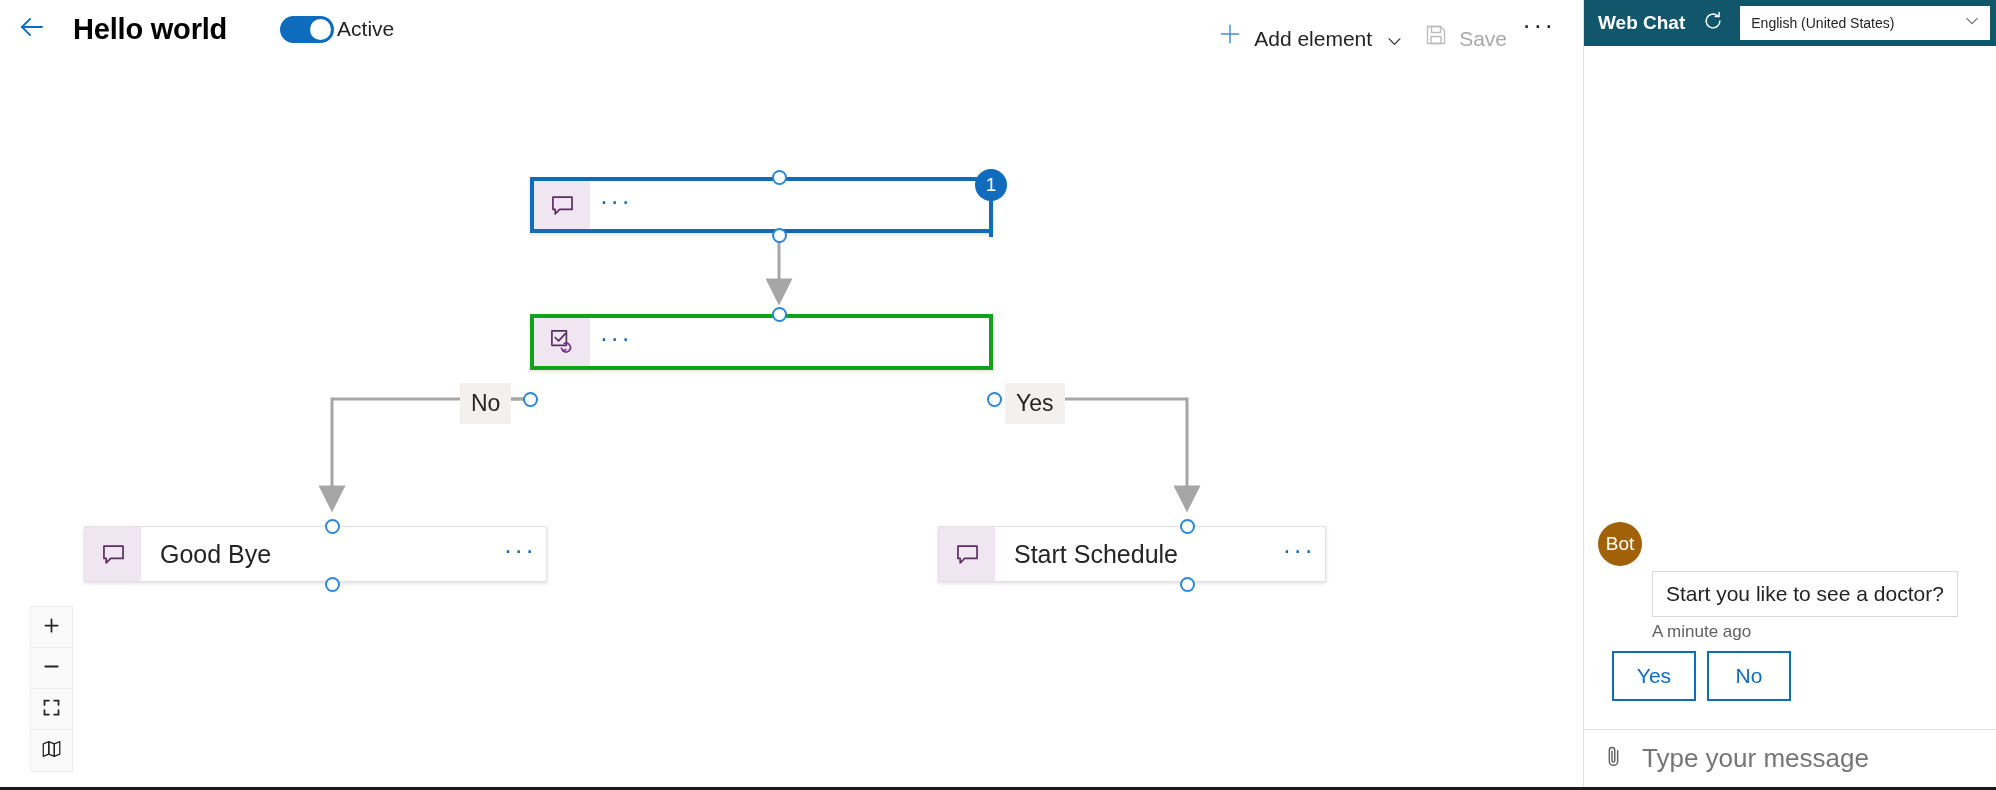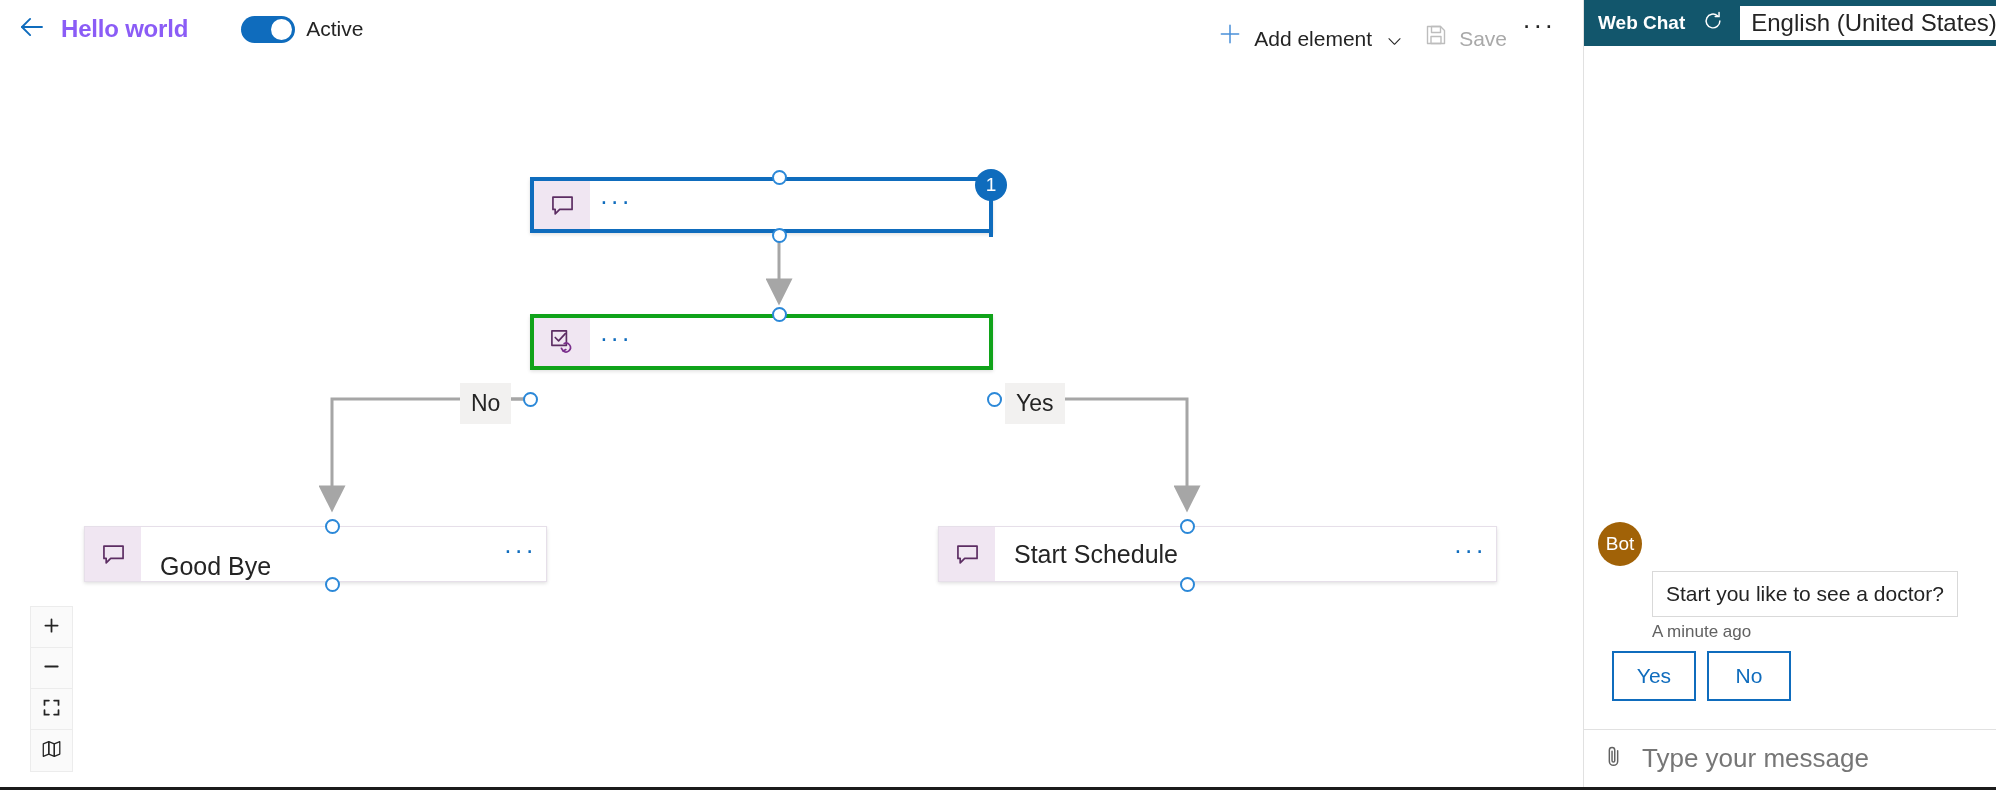--- a/index.html
+++ b/index.html
@@ -36,24 +36,24 @@
   .back-btn {
     width: 44px; height: 44px;
     margin-left: 10px;
     display: flex; align-items: center; justify-content: center;
     cursor: pointer;
     background: transparent;
     border: none;
   }
 
   .topic-title {
-    font-size: 24px;
+    font-size: 29px;
     font-weight: 700;
-    color: #8b5cf6;
-    margin-left: 7px;
+    color: #000000;
+    margin-left: 19px;
     letter-spacing: -0.2px;
     white-space: nowrap;
   }
 
   .toggle-wrap {
     display: flex;
     align-items: center;
     margin-left: 53px;
   }
   .toggle-track {
@@ -65,21 +65,21 @@
     flex: none;
   }
   .toggle-knob {
     position: absolute;
     top: 3px; right: 3px;
     width: 21px; height: 21px;
     border-radius: 50%;
     background: #ffffff;
   }
   .toggle-label {
-    margin-left: 11px;
+    margin-left: 3px;
     font-size: 21px;
     color: #242424;
     white-space: nowrap;
   }
 
   .topbar-right {
     margin-left: auto;
     display: flex;
     align-items: center;
     padding-right: 22px;
@@ -284,21 +284,21 @@
     flex: 1;
     height: 34px;
     background: #ffffff;
     border: 1px solid #ffffff;
     display: flex;
     align-items: center;
     padding: 0 8px 0 10px;
     cursor: pointer;
   }
   .lang-value {
-    font-size: 24px;
+    font-size: 14px;
     color: #242424;
     flex: 1;
     white-space: nowrap;
   }
 
   #chat-body {
     flex: 1;
     position: relative;
     overflow: hidden;
     background: #ffffff;
@@ -486,33 +486,33 @@
           <path d="M13.5 20.5a4 4 0 1 0 1-6.7" stroke="#7a2e8c"></path>
           <path d="M12 18.2l1.6 2.4 2.4-1.3" stroke="#7a2e8c"></path>
         </svg>
       </div>
       <div class="node-menu">···</div>
     </div>
     <div class="port" style="left:772px; top:249px;"></div>
     <div class="port" style="left:523px; top:334px;"></div>
     <div class="port" style="left:987px; top:334px;"></div>
 
-    <div class="node plain" style="left:84px; top:468px; width:463px; height:56px;align-items:flex-end;">
+    <div class="node plain" style="left:84px; top:468px; width:463px; height:56px;">
       <div class="icon-cell">
         <svg width="27" height="27" viewBox="0 0 24 24" fill="none" stroke="#5c2d63" stroke-width="1.5" stroke-linejoin="round">
           <path d="M3.5 4.5h17v11h-11l-4 4v-4h-2z"></path>
         </svg>
       </div>
       <div class="node-title">Good Bye</div>
       <div class="node-menu">···</div>
     </div>
     <div class="port" style="left:325px; top:461px;"></div>
     <div class="port" style="left:325px; top:519px;"></div>
 
-    <div class="node plain" style="left:938px; top:468px; width:559px; height:56px;">
+    <div class="node plain" style="left:938px; top:468px; width:388px; height:56px;">
       <div class="icon-cell">
         <svg width="27" height="27" viewBox="0 0 24 24" fill="none" stroke="#5c2d63" stroke-width="1.5" stroke-linejoin="round">
           <path d="M3.5 4.5h17v11h-11l-4 4v-4h-2z"></path>
         </svg>
       </div>
       <div class="node-title">Start Schedule</div>
       <div class="node-menu">···</div>
     </div>
     <div class="port" style="left:1180px; top:461px;"></div>
     <div class="port" style="left:1180px; top:519px;"></div>

